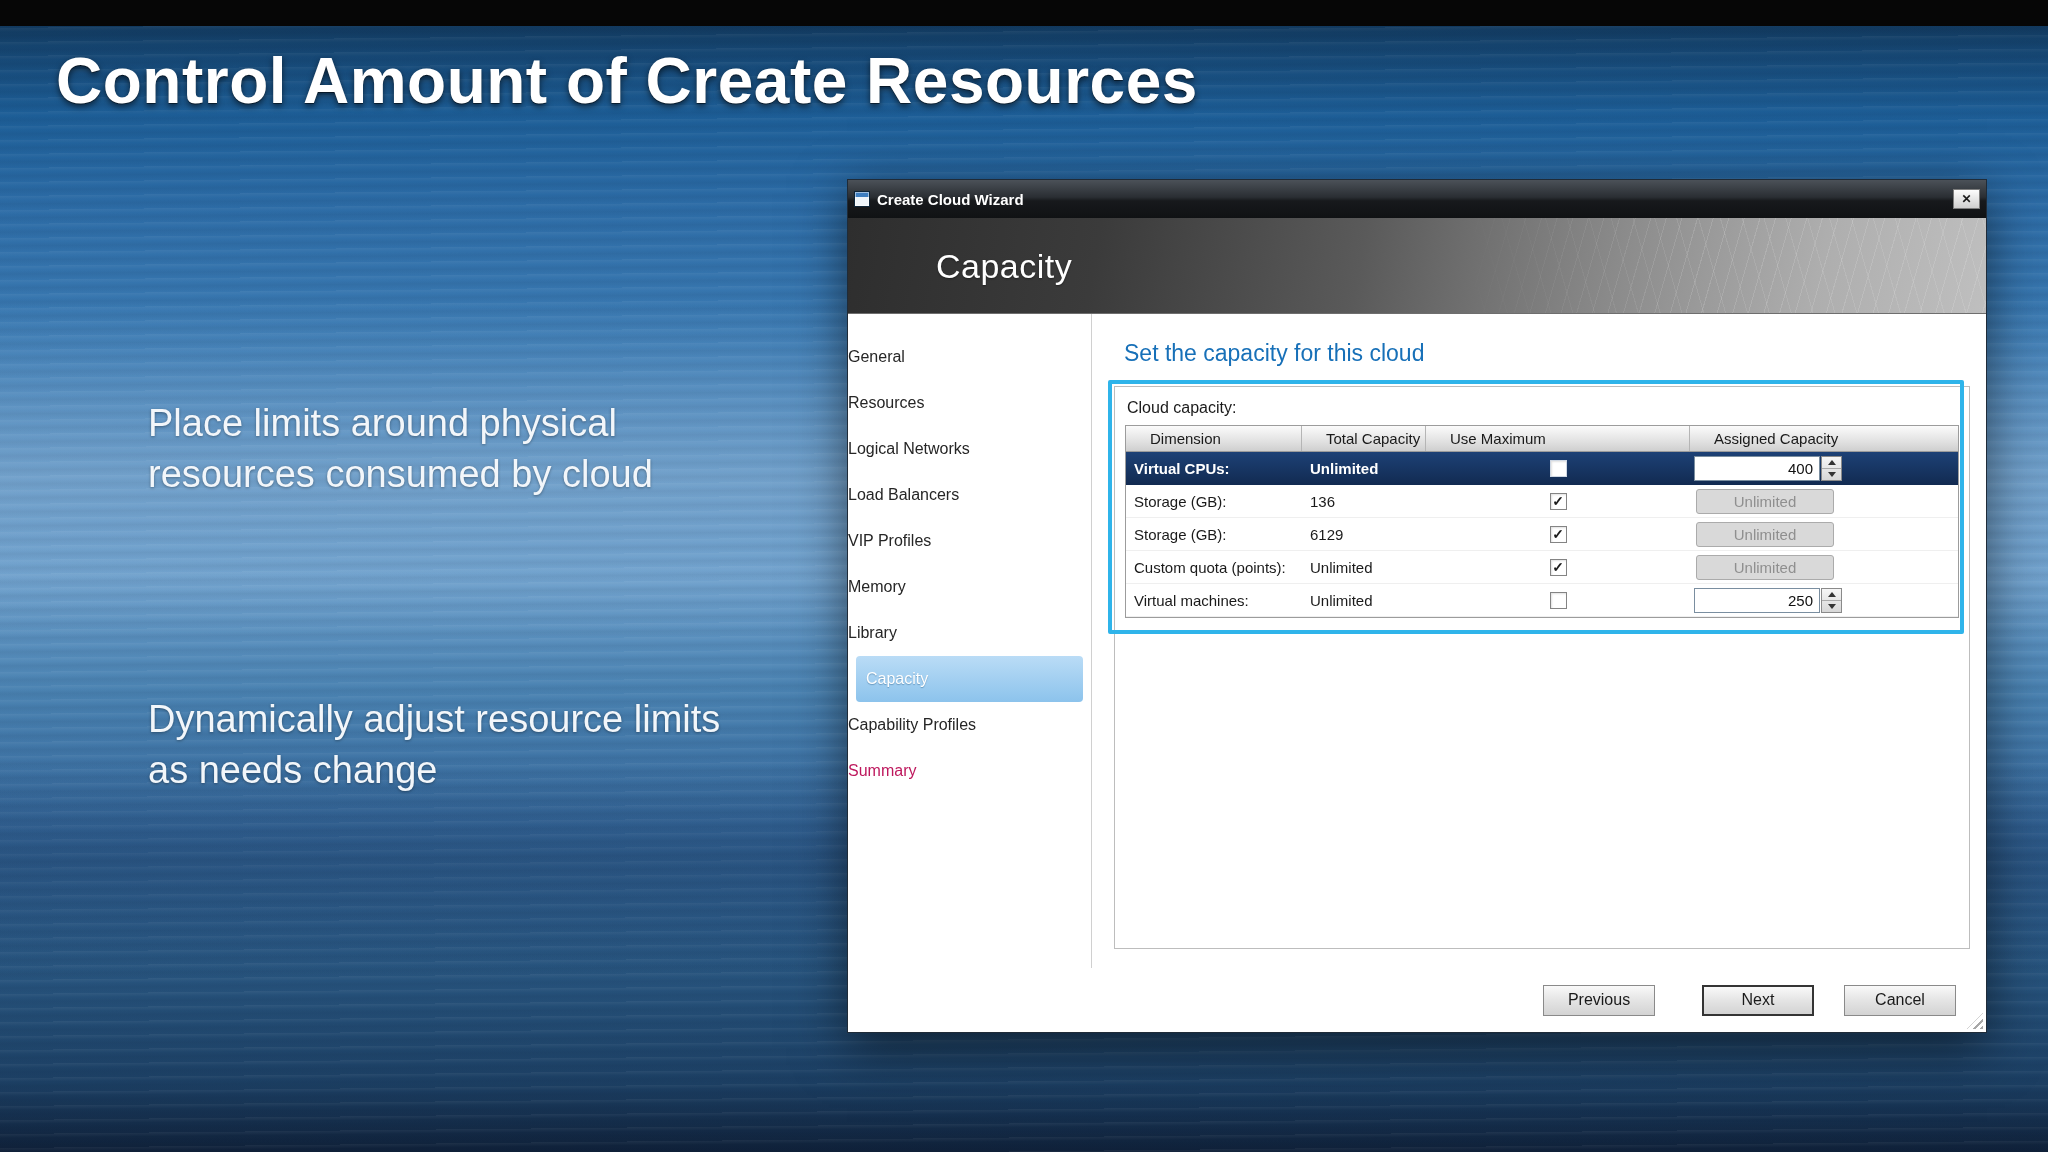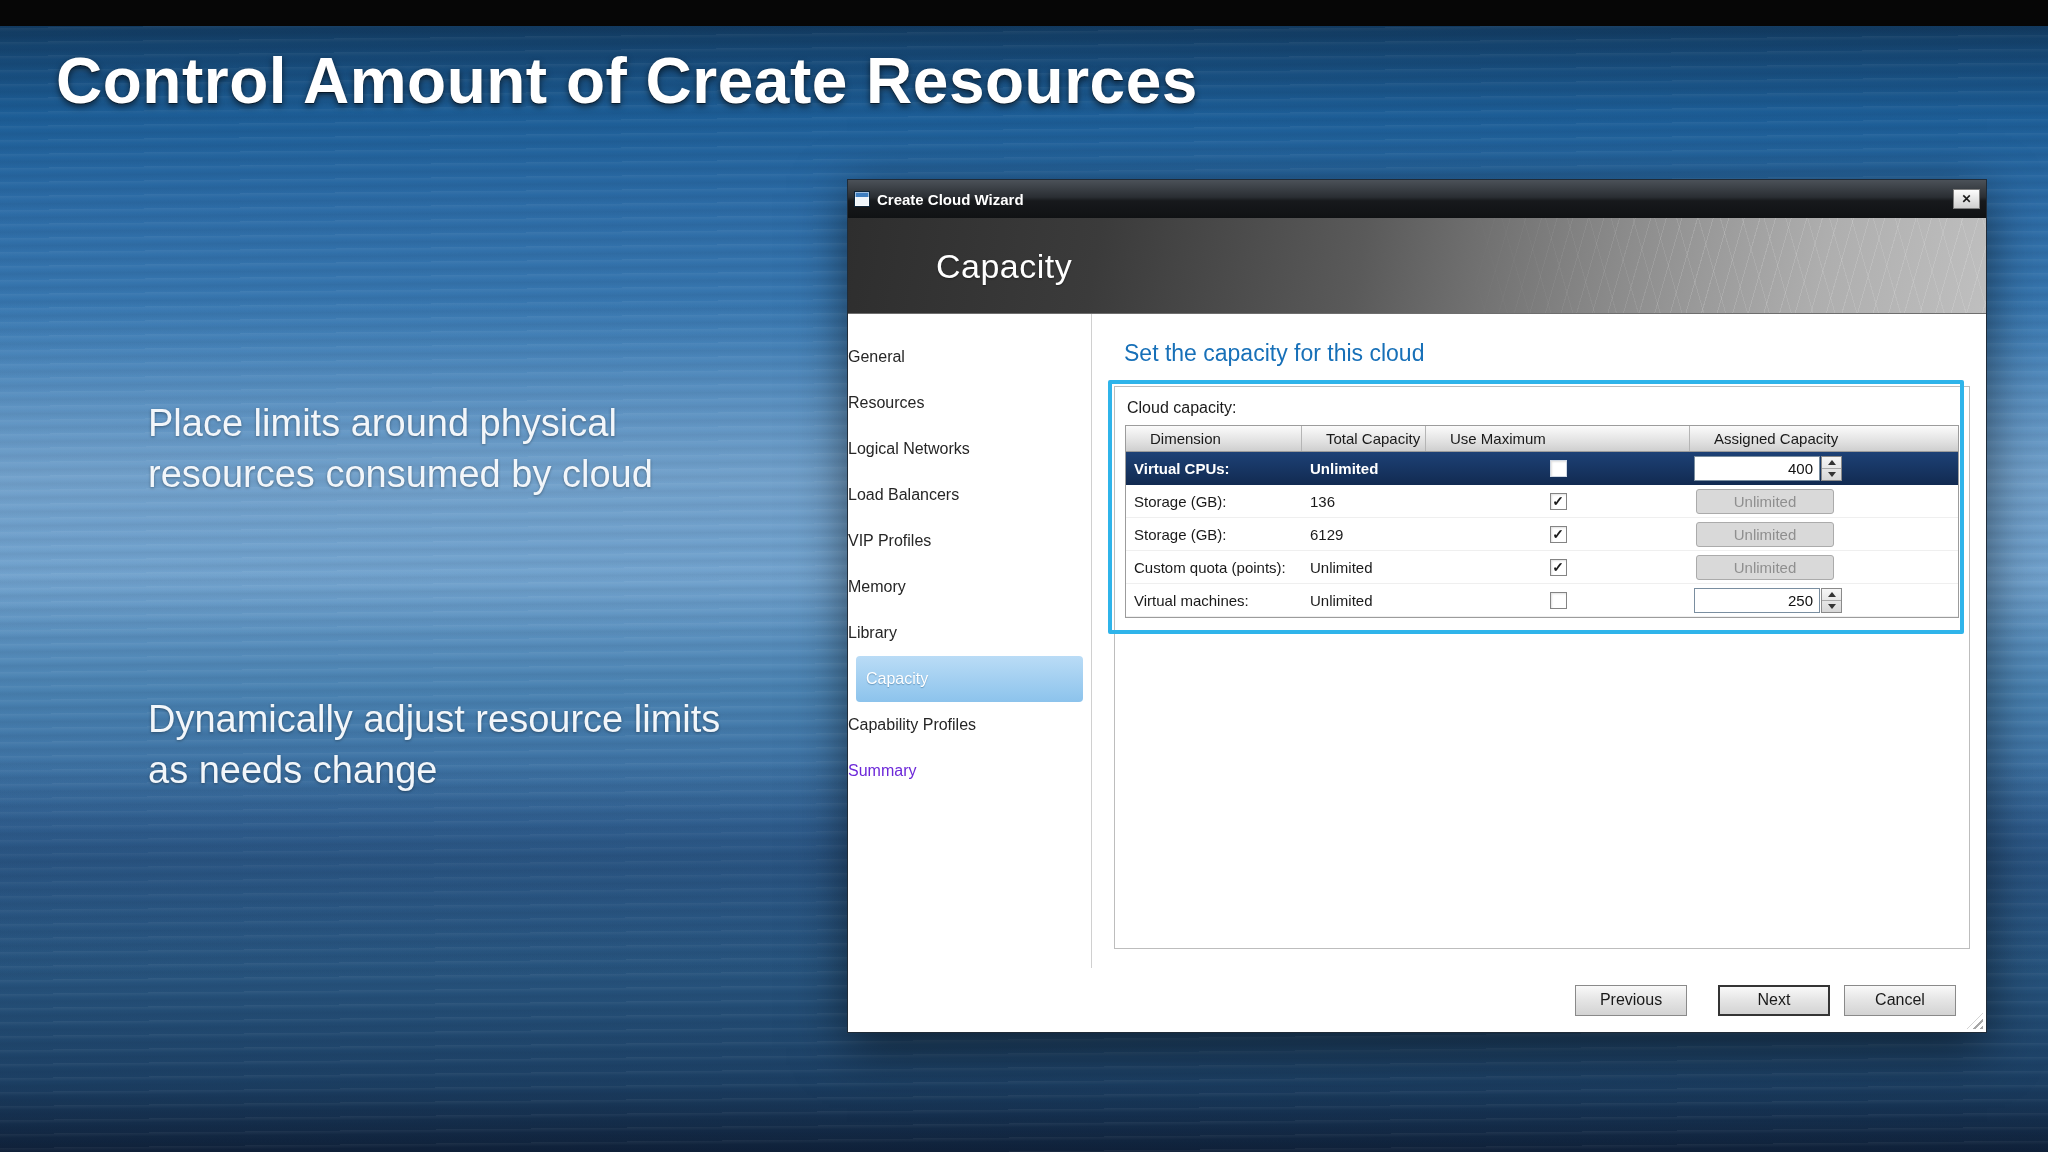--- a/index.html
+++ b/index.html
@@ -81,21 +81,21 @@
   }
 
   .wizard-body { display:flex; height:666px; }
   .sidebar { width:244px; flex:0 0 auto; border-right:1px solid #d0d0d0; padding-top:20px; background:#ffffff; }
   .nav-item { height:46px; display:flex; align-items:center; font-size:16px; color:#262626; cursor:default; }
   .nav-item.active {
     margin:0 8px; padding-left:10px; border-radius:4px; color:#ffffff;
     background:linear-gradient(180deg,#badcf6,#8cc3ec);
     text-shadow:0 1px 1px rgba(40,90,130,0.45);
   }
-  .nav-item.disabled { color:#6d28d9; }
+  .nav-item.disabled { color:#be185d; }
 
   .content { position:relative; flex:1; background:#ffffff; }
   .content-heading { position:absolute; left:32px; top:26px; font-size:23px; color:#1770b8; }
 
   .cap-panel {
     position:absolute; left:22px; top:72px; width:856px; height:563px;
     border:1px solid #bdbdbd; background:#ffffff; padding:10px 10px;
   }
   .annotation-box {
     position:absolute; left:16px; top:66px; width:856px; height:254px;
@@ -144,21 +144,21 @@
   .spinner i.up::after { content:""; border-left:4px solid transparent; border-right:4px solid transparent; border-bottom:5px solid #333333; }
   .spinner i.down::after { content:""; border-left:4px solid transparent; border-right:4px solid transparent; border-top:5px solid #333333; }
 
   .disabled-field {
     width:138px; height:25px; margin-left:2px; background:#d9d9d9; border:1px solid #ababab; border-radius:3px;
     color:#8f8f8f; display:flex; align-items:center; justify-content:center; font-size:15px;
   }
 
   .wizard-footer {
     position:absolute; left:0; right:0; bottom:0; height:64px; background:#ffffff;
-    display:flex; align-items:center; justify-content:flex-end; gap:14px; padding-right:30px;
+    display:flex; align-items:center; justify-content:flex-end; gap:30px; padding-right:30px;
   }
   .wb {
     min-width:112px; height:31px; font-family:"Liberation Sans", sans-serif; font-size:16px; color:#1a1a1a;
     background:linear-gradient(180deg,#f9f9f9,#e4e4e4 50%,#d3d3d3); border:1px solid #8a8a8a; cursor:default;
   }
   .wb.default { border:2px solid #343434;margin-left:17px; }
   .resize-grip {
     position:absolute; right:3px; bottom:3px; width:16px; height:16px;
     background:repeating-linear-gradient(135deg,#a8a8a8 0 2px, transparent 2px 5px);
     clip-path:polygon(100% 0, 100% 100%, 0 100%);

